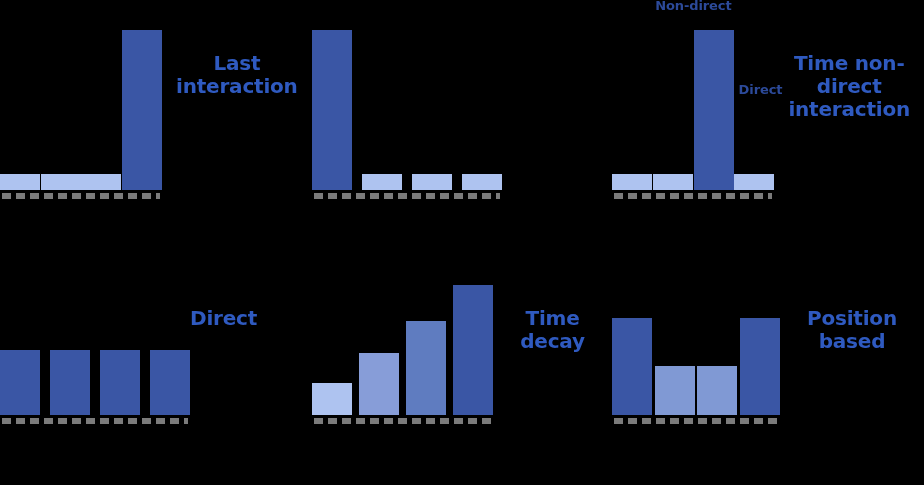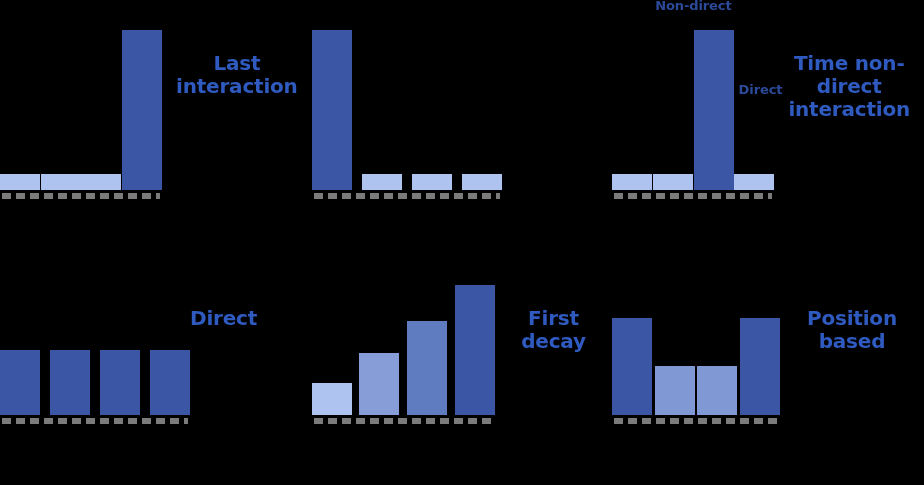--- a/index.html
+++ b/index.html
@@ -159,21 +159,21 @@
     <div class="panel row2-wrap">
       <div class="plot row2">
         <div class="bars">
           <div class="bar" style="height: 25%; background: rgb(174, 195, 240);"></div>
           <div class="bar" style="height: 48%; background: rgb(135, 157, 216);"></div>
           <div class="bar" style="height: 72%; background: rgb(95, 124, 192);"></div>
           <div class="bar" style="height: 100%; background: rgb(58, 86, 165);"></div>
         </div>
         <div class="axis"></div>
       </div>
-      <div class="caption">First decay</div>
+      <div class="caption">Time decay</div>
     </div>
     <div class="panel row2-wrap">
       <div class="plot row2">
         <div class="bars">
           <div class="bar" style="height: 75%; background: rgb(58, 86, 165);"></div>
           <div class="bar" style="height: 38%; background: rgb(128, 153, 212);"></div>
           <div class="bar" style="height: 38%; background: rgb(128, 153, 212);"></div>
           <div class="bar" style="height: 75%; background: rgb(58, 86, 165);"></div>
         </div>
         <div class="axis"></div>

